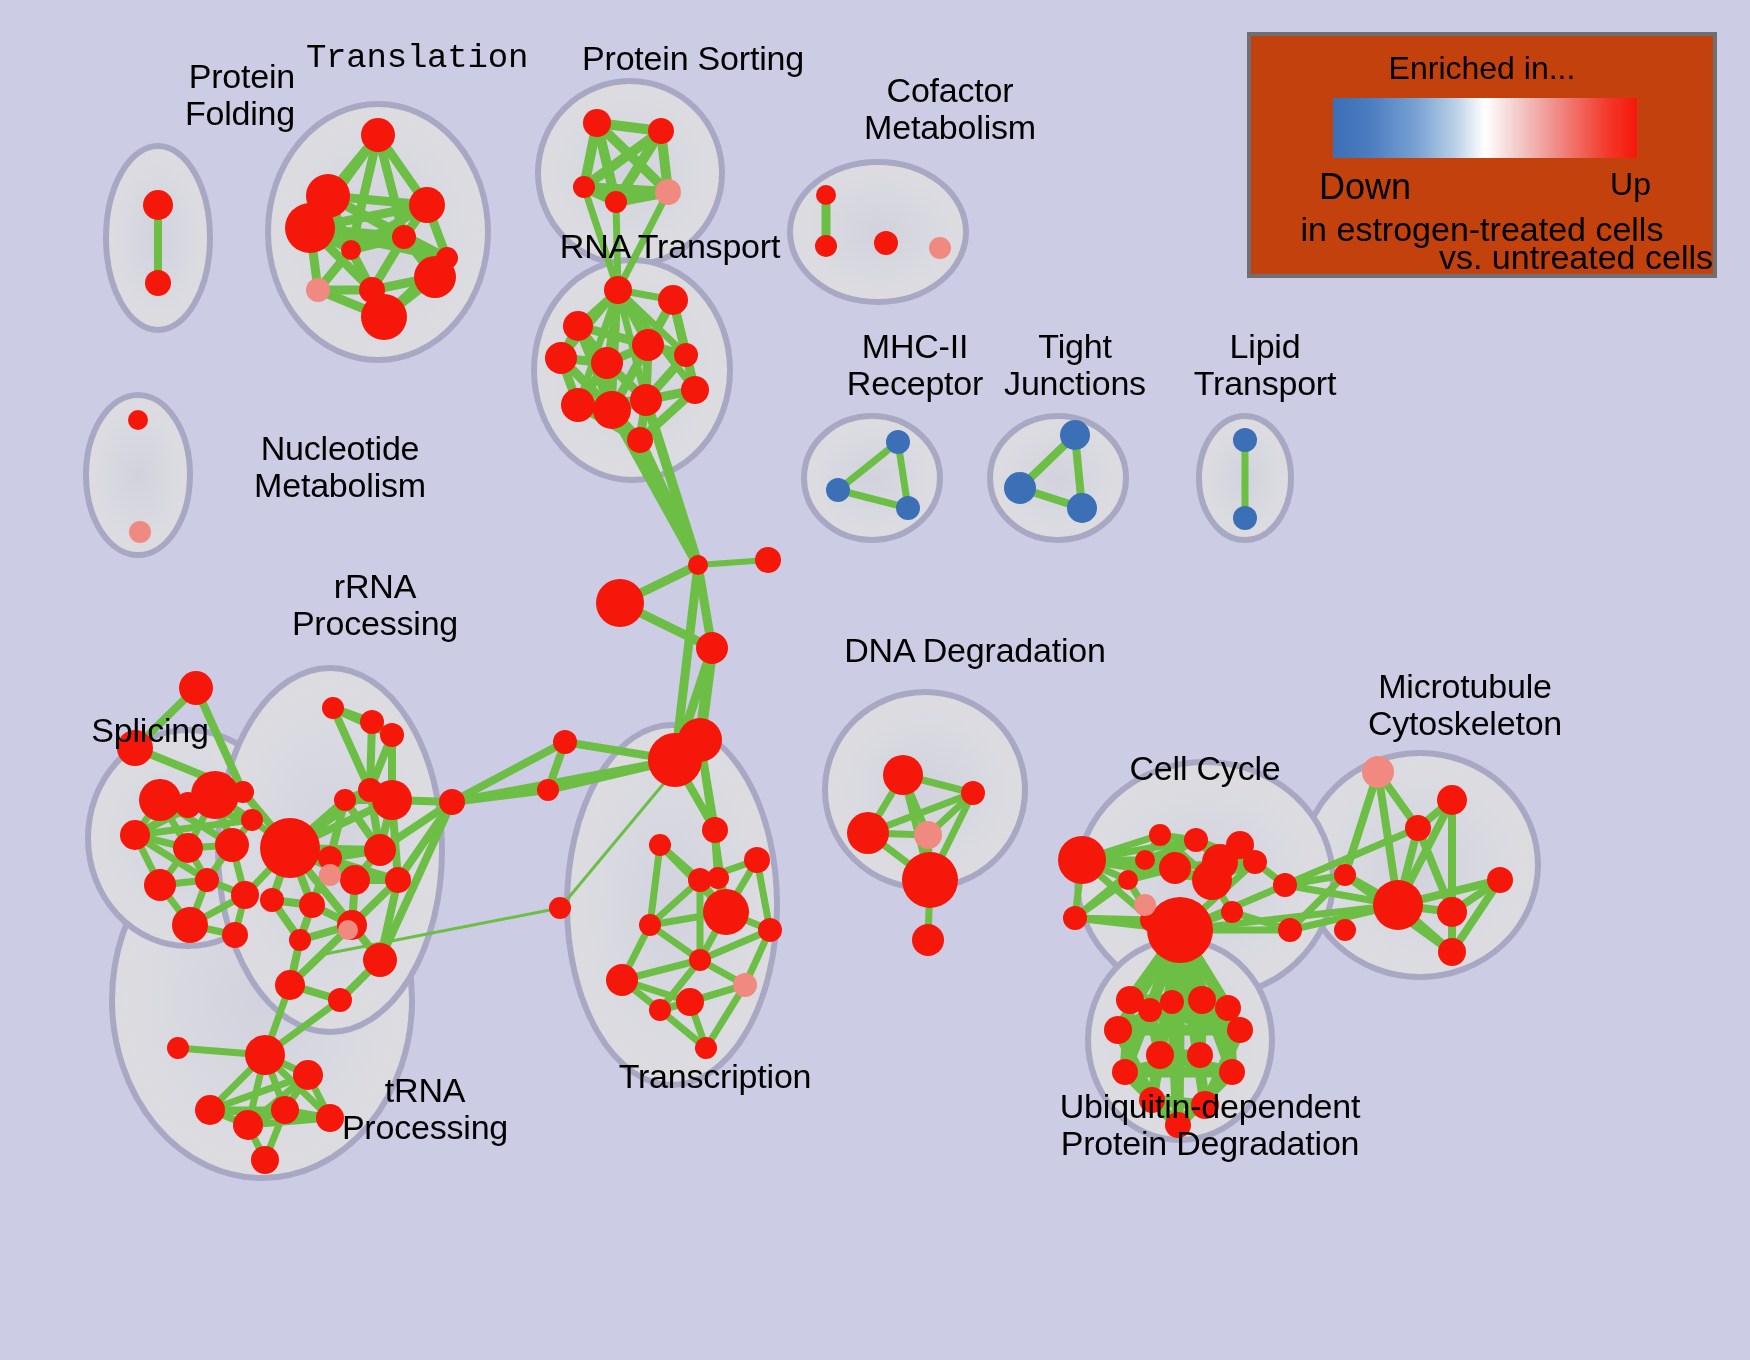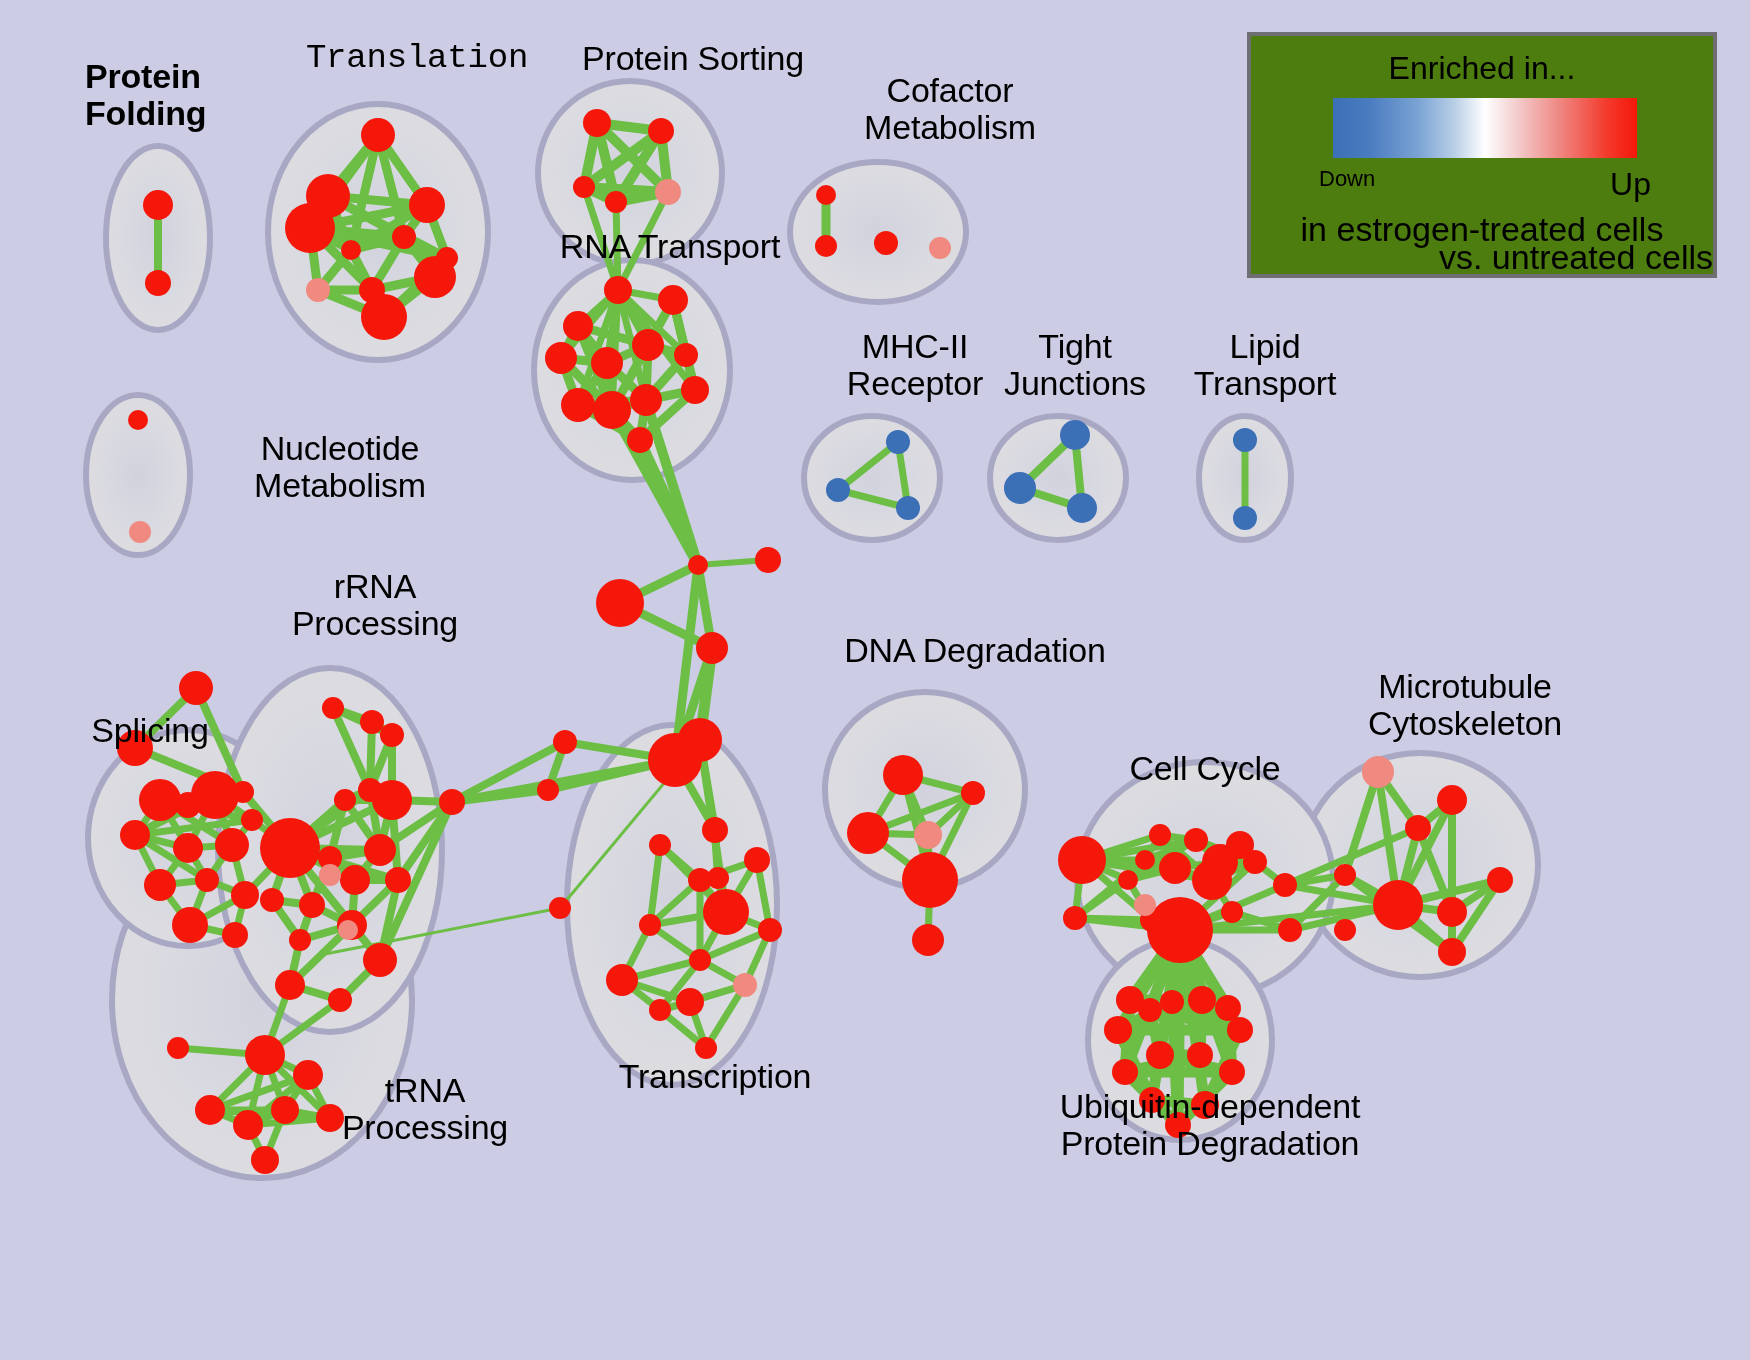--- a/index.html
+++ b/index.html
@@ -31,21 +31,21 @@
     text-align: center;
     white-space: pre;
     letter-spacing: -0.2px;
   }
   #legend {
     position: absolute;
     left: 1247px;
     top: 32px;
     width: 470px;
     height: 246px;
-    background: #4d7c0f;
+    background: #c2410c;
     border: 4px solid #6e6e73;
     box-sizing: border-box;
   }
   #legend .legend-title {
     position: absolute;
     left: 0; right: 0;
     top: 14px;
     text-align: center;
     font-size: 32px;
     color: #000;
@@ -57,21 +57,21 @@
     width: 304px;
     height: 60px;
     background: linear-gradient(to right,
        #3b6fb6 0%, #4a7cc0 12%, #7ba3d4 28%, #b9cfe6 40%,
        #ffffff 50%, #f3cfcf 60%, #ef8a85 74%, #f33a2c 90%, #f5170a 100%);
   }
   #legend .down {
     position: absolute;
     left: 68px;
     top: 130px;
-    font-size: 22px;
+    font-size: 36px;
     color: #000;
   }
   #legend .up {
     position: absolute;
     right: 62px;
     top: 130px;
     font-size: 32px;
     color: #000;
   }
   #legend .sub1, #legend .sub2 {
@@ -750,21 +750,21 @@
         <circle cx="1075" cy="435" r="15"></circle>
           <circle cx="1020" cy="488" r="16"></circle>
         <circle cx="1082" cy="508" r="15"></circle>
         <circle cx="1245" cy="440" r="12"></circle>
           <circle cx="1245" cy="518" r="12"></circle>
       </g>
     </g>
   </svg>
 
   <div id="labels">
-      <div class="cluster-label" style="left: 85px; top: 58px; width: 210px; text-align: left; font-weight: bold;">Protein
+      <div class="cluster-label" style="left: 85px; top: 58px; width: 210px; text-align: right;">Protein
 Folding</div>
       <div class="cluster-label" style="left: 292px; top: 40px; width: 250px; text-align: center; font-family: Liberation Mono, monospace;">Translation</div>
       <div class="cluster-label" style="left: 528px; top: 40px; width: 330px; text-align: center;">Protein Sorting</div>
       <div class="cluster-label" style="left: 800px; top: 72px; width: 300px; text-align: center;">Cofactor
 Metabolism</div>
       <div class="cluster-label" style="left: 505px; top: 228px; width: 330px; ">RNA Transport</div>
       <div class="cluster-label" style="left: 790px; top: 328px; width: 250px; text-align: center;">MHC-II
 Receptor</div>
       <div class="cluster-label" style="left: 960px; top: 328px; width: 230px; text-align: center;">Tight
 Junctions</div>

